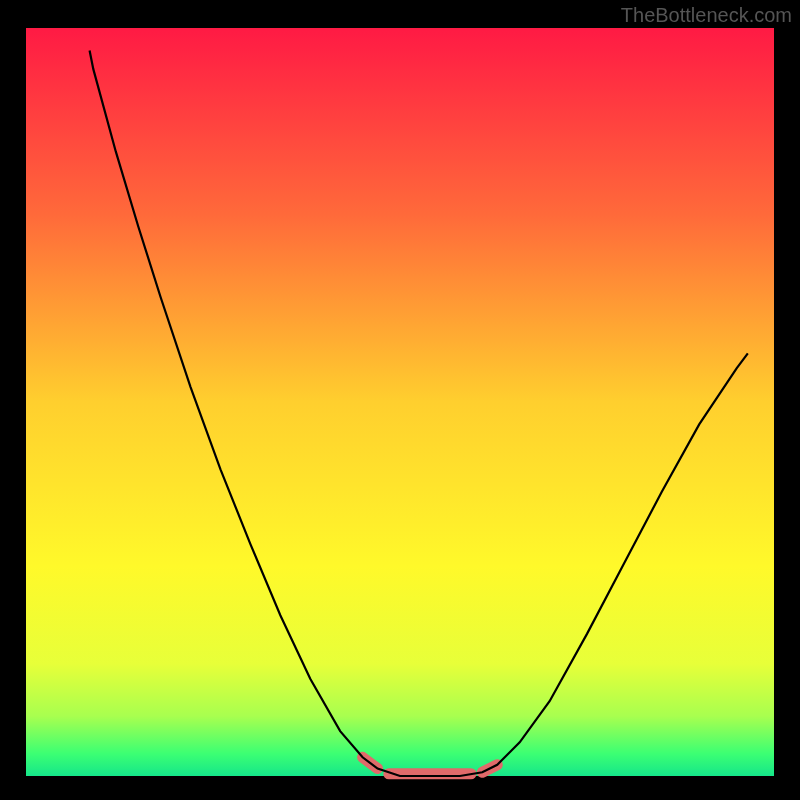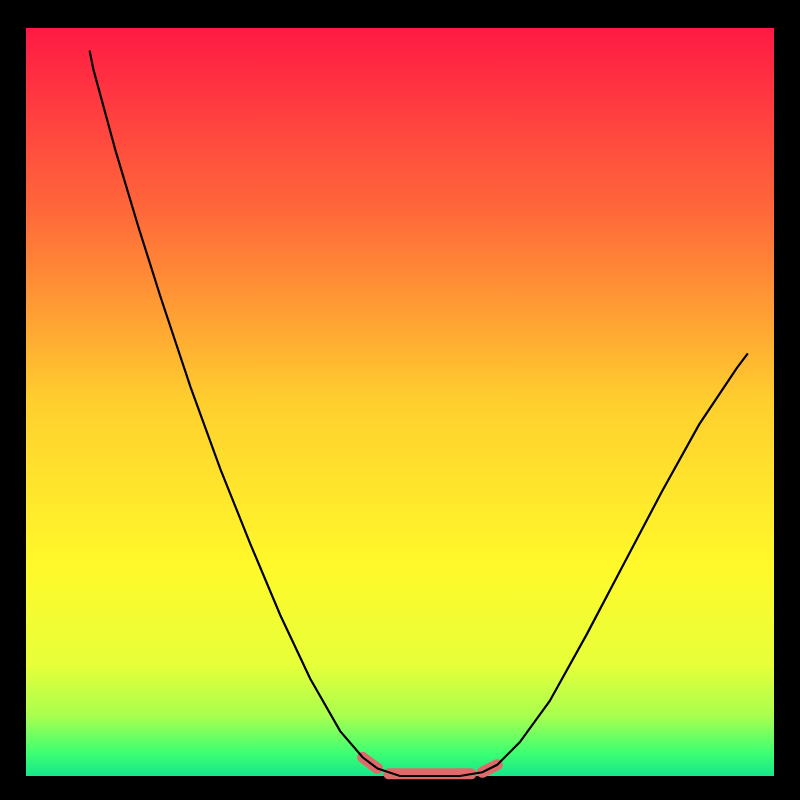--- a/index.html
+++ b/index.html
@@ -23,20 +23,21 @@
     z-index: 3;
   }
   svg {
     display: block;
   }
 </style>
 </head>
 <body>
 
 <div class="chart-container">
+  <div class="attribution">TheBottleneck.com</div>
   <svg id="chart-svg" width="800" height="800" viewBox="0 0 800 800">
     <defs>
       <linearGradient id="bg-grad" x1="0" y1="0" x2="0" y2="1">
           <stop offset="0.0%" stop-color="#ff1a44"></stop>
           <stop offset="25.0%" stop-color="#ff6a3a"></stop>
           <stop offset="50.0%" stop-color="#ffcf2e"></stop>
           <stop offset="72.0%" stop-color="#fff92a"></stop>
           <stop offset="85.0%" stop-color="#e7ff39"></stop>
           <stop offset="92.0%" stop-color="#a8ff4f"></stop>
           <stop offset="97.0%" stop-color="#3cff73"></stop>

